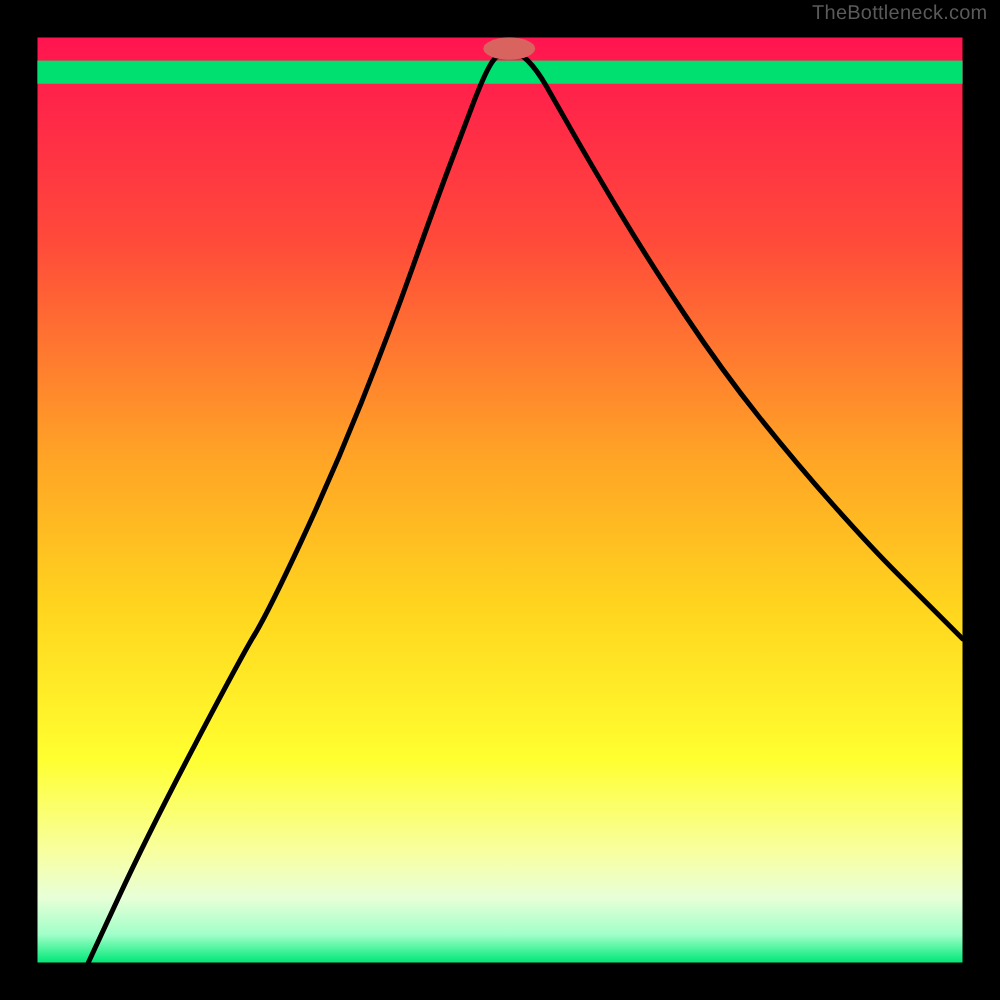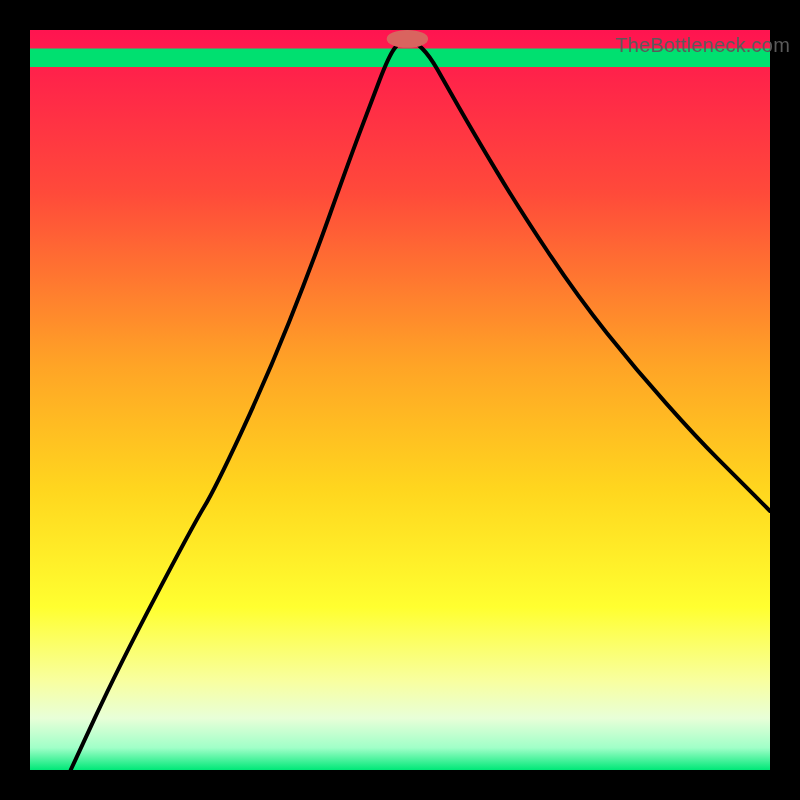--- a/index.html
+++ b/index.html
@@ -15,25 +15,24 @@
     position: relative;
     width: 800px;
     height: 800px;
     background: #000;
   }
   .watermark {
     position: absolute;
     top: 2px;
     right: 10px;
     color: #5a5a5a;
-    font-size: 20px;
+    font-size: 16px;
     font-weight: 500;
     letter-spacing: 0.2px;
     z-index: 5;
-    margin-top: 32px;
   }
   svg {
     position: absolute;
     top: 0;
     left: 0;
   }
 </style>
 </head>
 <body>
 

